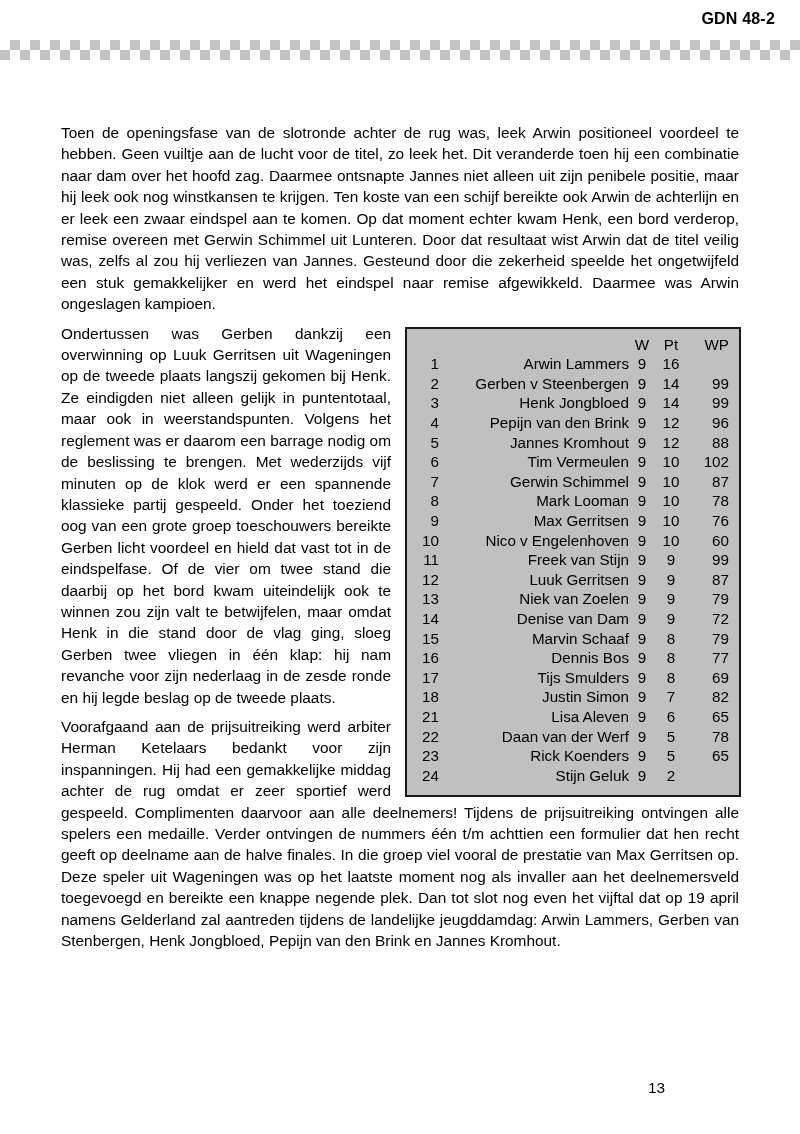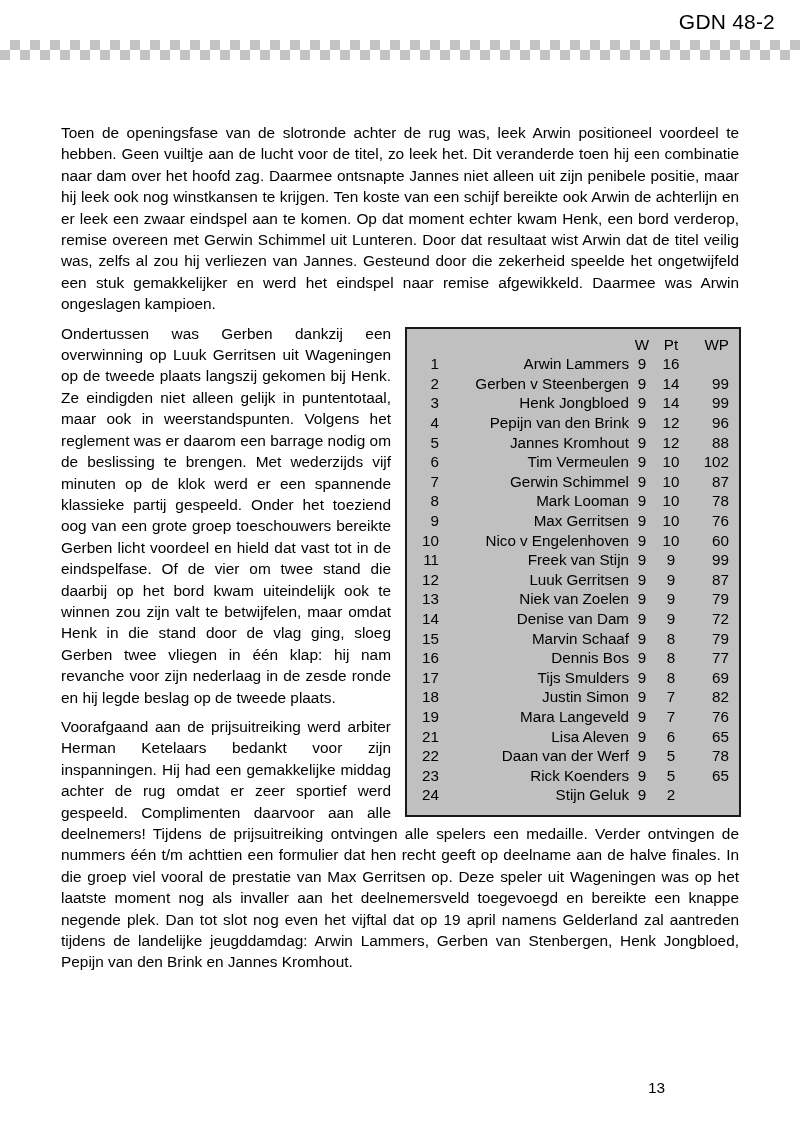--- a/index.html
+++ b/index.html
@@ -22,22 +22,22 @@
     position: absolute;
     top: 0;
     left: 0;
     width: 800px;
     height: 40px;
   }
   .header-title {
     position: absolute;
     right: 25px;
     top: 10px;
-    font-size: 21px;
-    font-weight: normal;
+    font-size: 16px;
+    font-weight: bold;
     letter-spacing: 0.2px;
     font-family: "Liberation Sans", sans-serif;
   }
 
   .checker {
     position: absolute;
     top: 40px;
     left: 0;
     width: 800px;
     height: 20px;
@@ -264,27 +264,20 @@
                   <td class="c-wp">69</td>
                 </tr>
                 <tr>
                   <td class="c-rank">18</td>
                   <td class="c-name">Justin Simon</td>
                   <td class="c-w">9</td>
                   <td class="c-pt">7</td>
                   <td class="c-wp">82</td>
                 </tr>
                 <tr>
-                  <td class="c-rank">19</td>
-                  <td class="c-name">Mara Langeveld</td>
-                  <td class="c-w">9</td>
-                  <td class="c-pt">7</td>
-                  <td class="c-wp">76</td>
-                </tr>
-                <tr>
                   <td class="c-rank">21</td>
                   <td class="c-name">Lisa Aleven</td>
                   <td class="c-w">9</td>
                   <td class="c-pt">6</td>
                   <td class="c-wp">65</td>
                 </tr>
                 <tr>
                   <td class="c-rank">22</td>
                   <td class="c-name">Daan van der Werf</td>
                   <td class="c-w">9</td>

